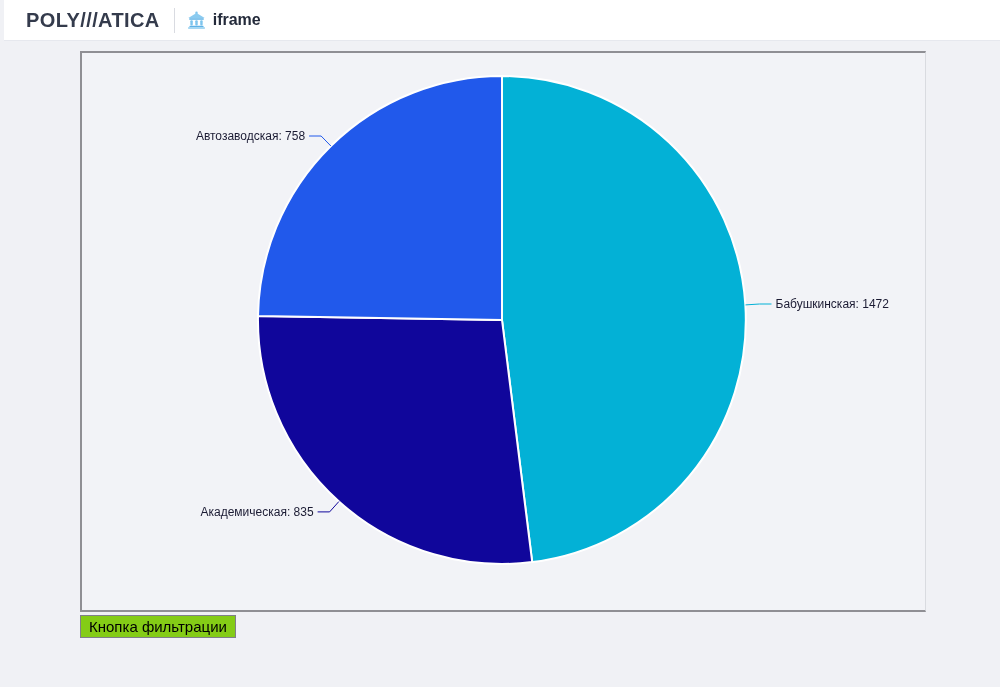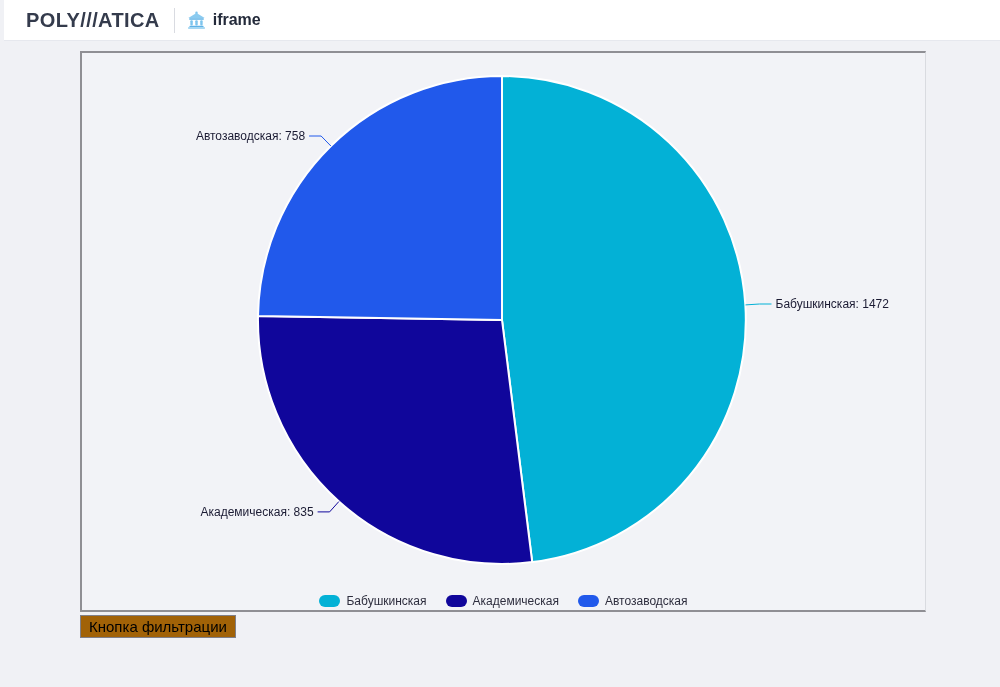--- a/index.html
+++ b/index.html
@@ -35,21 +35,21 @@
     position:absolute;left:0;right:0;bottom:2px;
     display:flex;justify-content:center;align-items:center;gap:19px;
   }
   .legend-item{display:flex;align-items:center;gap:6px;cursor:pointer;}
   .legend-swatch{width:21px;height:12px;border-radius:6px;display:inline-block;}
   .legend-label{font-size:12px;color:#2e2e3e;}
   
   .filter-btn{
     position:absolute;left:80px;top:615px;height:23px;
     font:15px "Liberation Sans","DejaVu Sans",sans-serif;color:#000000;
-    background:#a16207;border:1px solid #7f7f88;border-radius:0;
+    background:#84cc16;border:1px solid #7f7f88;border-radius:0;
     padding:1px 8px 2px 8px;cursor:pointer;
   }
 </style>
 </head>
 <body>
 
 <div class="header">
   <span class="logo">POLY///ATICA</span>
   <span class="header-divider"></span>
   <span class="bank-icon">
@@ -72,29 +72,15 @@
       <path d="M 420 267 L 420.0 23.0 A 244 244 0 0 1 450.2 509.1 Z" fill="#03b1d6" stroke="#ffffff" stroke-width="2" stroke-linejoin="round"></path>
       <polyline points="663.5,251.9 677.5,251.0 689.5,251.0" fill="none" stroke="#03b1d6" stroke-width="1"></polyline>
       <text x="693.5" y="255.0" text-anchor="start" fill="#1b1b33">Бабушкинская: 1472</text>
       <path d="M 420 267 L 450.2 509.1 A 244 244 0 0 1 176.0 262.9 Z" fill="#10069b" stroke="#ffffff" stroke-width="2" stroke-linejoin="round"></path>
       <polyline points="256.9,448.5 247.6,458.9 235.6,458.9" fill="none" stroke="#10069b" stroke-width="1"></polyline>
       <text x="231.6" y="462.9" text-anchor="end" fill="#1b1b33">Академическая: 835</text>
       <path d="M 420 267 L 176.0 262.9 A 244 244 0 0 1 420.0 23.0 Z" fill="#2159eb" stroke="#ffffff" stroke-width="2" stroke-linejoin="round"></path>
       <polyline points="248.9,93.0 239.1,83.0 227.1,83.0" fill="none" stroke="#2159eb" stroke-width="1"></polyline>
       <text x="223.1" y="87.0" text-anchor="end" fill="#1b1b33">Автозаводская: 758</text>
     </svg>
-  <div class="legend">
-      <span class="legend-item">
-        <span class="legend-swatch" style="background: rgb(3, 177, 214);"></span>
-        <span class="legend-label">Бабушкинская</span>
-      </span>
-      <span class="legend-item">
-        <span class="legend-swatch" style="background: rgb(16, 6, 155);"></span>
-        <span class="legend-label">Академическая</span>
-      </span>
-      <span class="legend-item">
-        <span class="legend-swatch" style="background: rgb(33, 89, 235);"></span>
-        <span class="legend-label">Автозаводская</span>
-      </span>
-    </div>
 </div>
 
 <button class="filter-btn">Кнопка фильтрации</button>
 
 </body></html>

